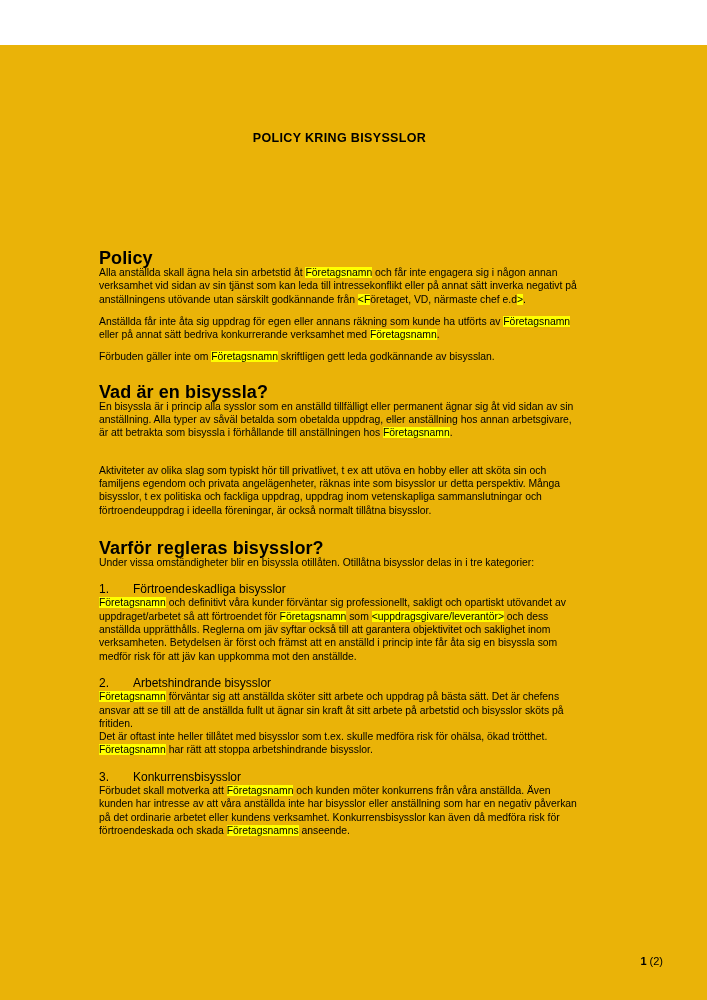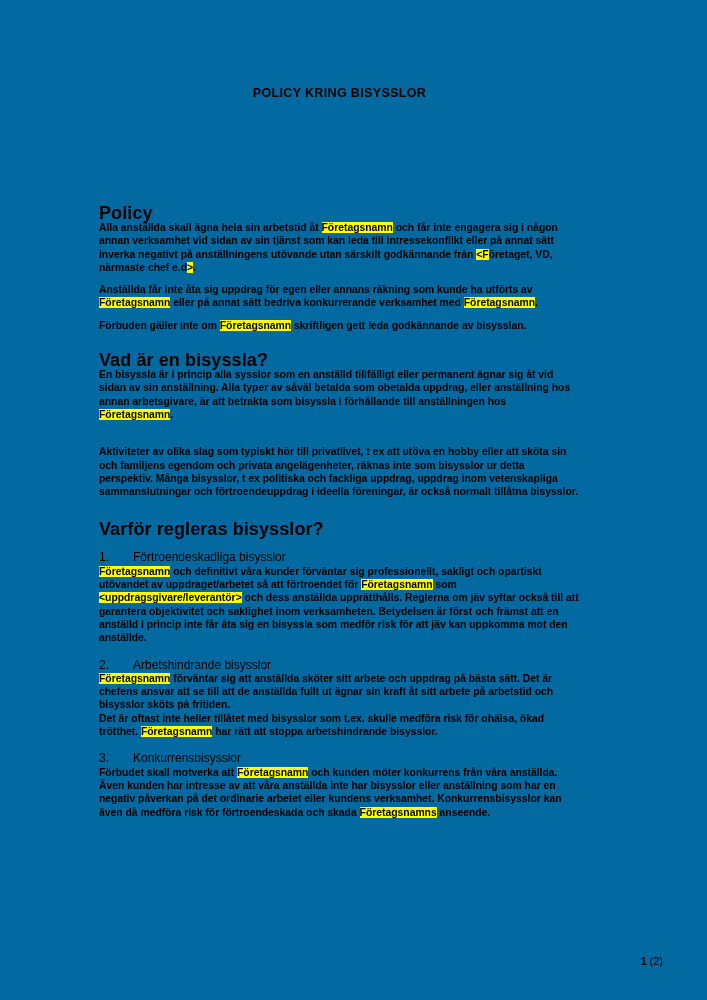--- a/index.html
+++ b/index.html
@@ -14,21 +14,22 @@
     position: relative;
     overflow: hidden;
     font-family: "Liberation Sans", sans-serif;
     color: #000000;
     -webkit-font-smoothing: antialiased;
   }
 
   .page {
     position: absolute;
     inset: 0;
-    background: #0369a1;
+    background: #eab308;
+    margin-top: 45px;
   }
 
   
   .doc-title {
     position: absolute;
     left: 99px;
     top: 86px;
     width: 481px;
     text-align: center;
     font-size: 12.5px;
@@ -52,21 +53,20 @@
     margin: 0 0 1px 0;
     letter-spacing: 0.1px;
   }
 
   p.body-text {
     font-size: 10.4px;
     line-height: 13.3px;
     margin: 0;
     letter-spacing: -0.02px;
     text-align: left;
-    font-weight: bold;
   }
 
   .gap-sm  { height: 9px; }
   .gap-md  { height: 14px; }
   .gap-lg  { height: 21px; }
   .gap-xl  { height: 24px; }
 
   
   .cat-item {
     font-size: 12px;
@@ -126,20 +126,21 @@
 
     <div class="gap-xl"></div>
 
 
     <p class="body-text">Aktiviteter av olika slag som typiskt hör till privatlivet, t ex att utöva en hobby eller att sköta sin och familjens egendom och privata angelägenheter, räknas inte som bisysslor ur detta perspektiv. Många bisysslor, t ex politiska och fackliga uppdrag, uppdrag inom vetenskapliga sammanslutningar och förtroendeuppdrag i ideella föreningar, är också normalt tillåtna bisysslor.</p>
 
     <div class="gap-xl"></div>
 
     <h2 class="section-heading">Varför regleras bisysslor?</h2>
 
+    <p class="body-text">Under vissa omständigheter blir en bisyssla otillåten. Otillåtna bisysslor delas in i tre kategorier:</p>
 
     <div class="gap-md"></div>
 
     <p class="cat-item"><span class="num">1.</span><span>Förtroendeskadliga bisysslor</span></p>
 
     <p class="body-text"><mark class="hl">Företagsnamn</mark><span> och definitivt våra kunder förväntar sig professionellt, sakligt och opartiskt utövandet av uppdraget/arbetet så att förtroendet för </span><mark class="hl">Företagsnamn</mark><span> som </span><mark class="hl">&lt;uppdragsgivare/leverantör&gt;</mark><span> och dess anställda upprätthålls. Reglerna om jäv syftar också till att garantera objektivitet och saklighet inom verksamheten. Betydelsen är först och främst att en anställd i princip inte får åta sig en bisyssla som medför risk för att jäv kan uppkomma mot den anställde.</span></p>
 
     <div class="gap-md"></div>
 
     <p class="cat-item"><span class="num">2.</span><span>Arbetshindrande bisysslor</span></p>

